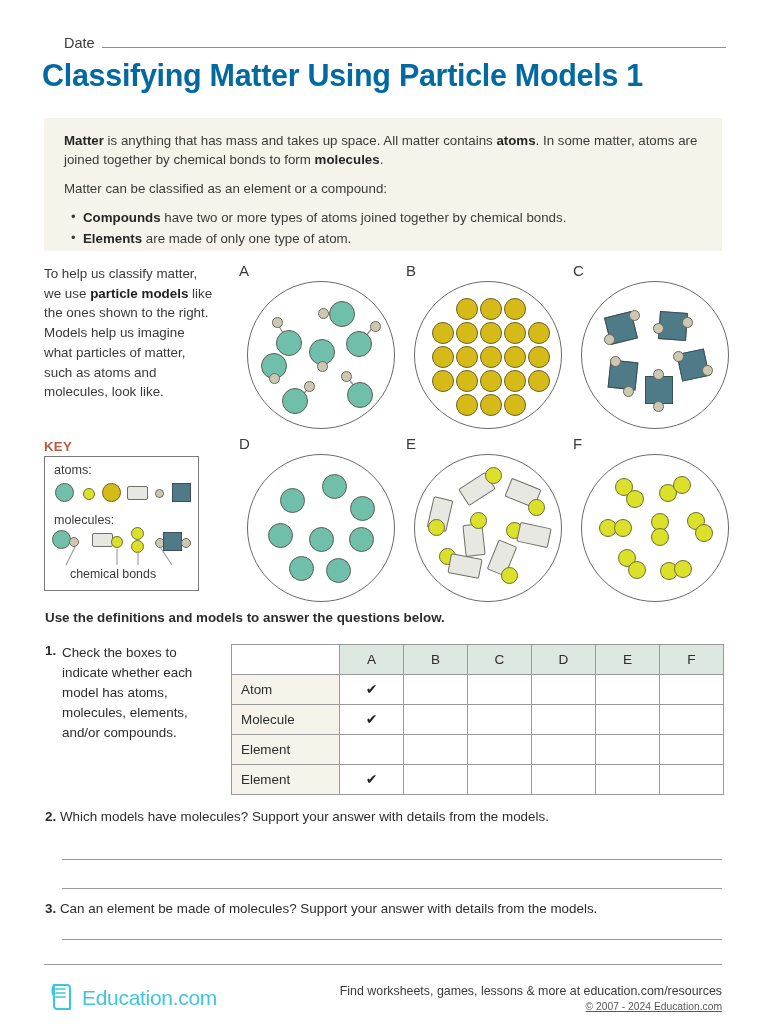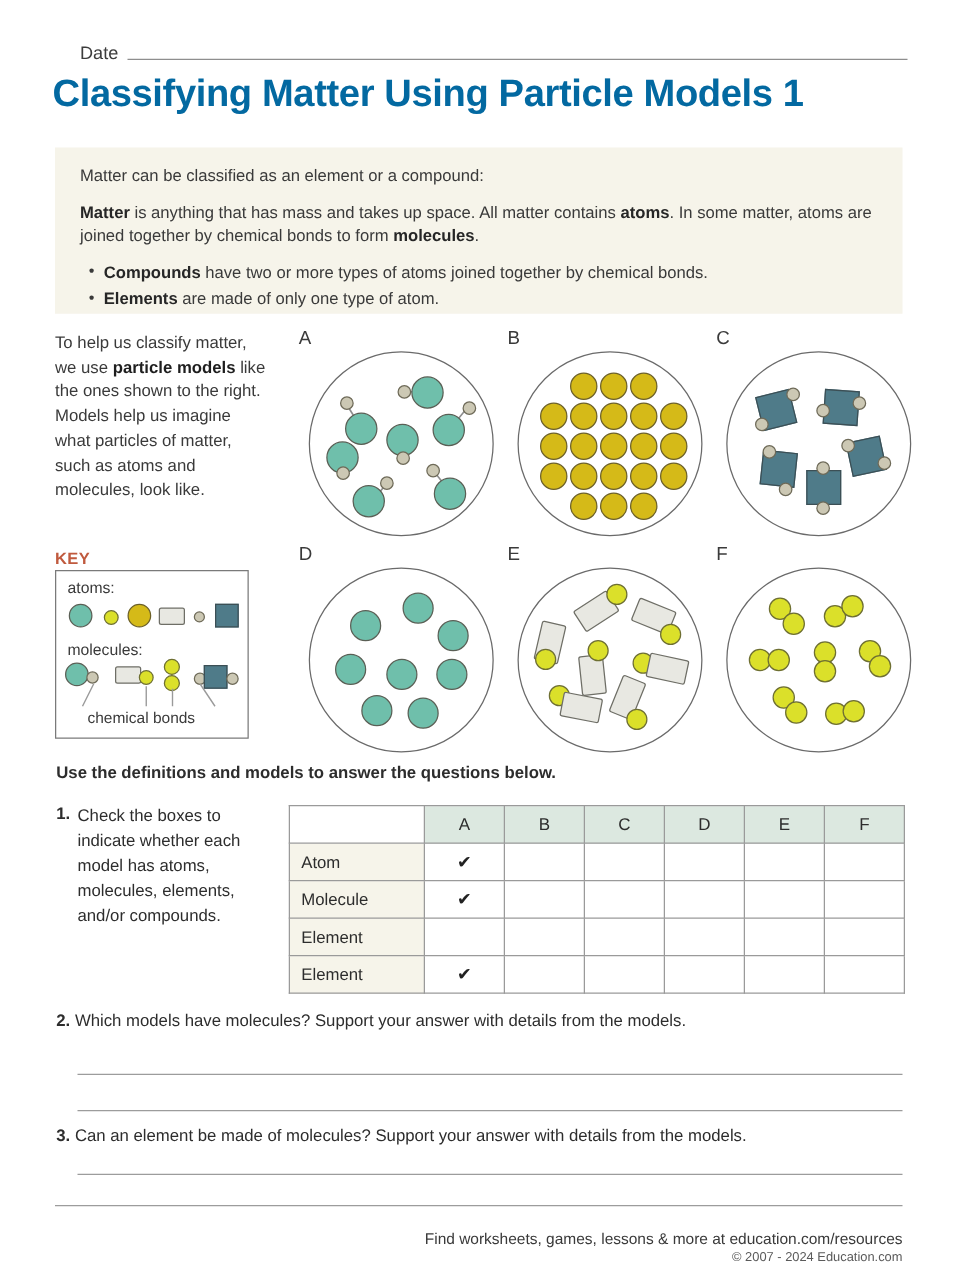--- a/index.html
+++ b/index.html
@@ -262,40 +262,41 @@
     color: #3a3a3a;
     text-align: right;
   }
   .foot-copy {
     position: absolute;
     right: 46px;
     top: 1001px;
     font-size: 10.3px;
     color: #5a5a5a;
     text-align: right;
+    text-decoration: underline;
   }
 </style>
 </head>
 <body>
 
 <div class="page">
 
   <div class="namedate">
     <div class="nd-gap"></div>
     <div class="nd-date-wrap">
       <span class="nd-label">Date</span>
       <span class="nd-rule"></span>
     </div>
   </div>
 
   <div class="title">Classifying Matter Using Particle Models 1</div>
 
   <div class="defbox">
+    <p id="def-p1"><b>Matter</b><span> is anything that has mass and takes up space. All matter contains </span><b>atoms</b><span>. In some matter, atoms are joined together by chemical bonds to form </span><b>molecules</b><span>.</span></p>
     <p>Matter can be classified as an element or a compound:</p>
-    <p id="def-p1"><b>Matter</b><span> is anything that has mass and takes up space. All matter contains </span><b>atoms</b><span>. In some matter, atoms are joined together by chemical bonds to form </span><b>molecules</b><span>.</span></p>
     <ul class="deflist" id="def-bullets">
         <li><b>Compounds</b><span> have two or more types of atoms joined together by chemical bonds.</span></li>
         <li><b>Elements</b><span> are made of only one type of atom.</span></li>
       </ul>
   </div>
 
   <div class="intro" id="intro-p"><span>To help us classify matter, we use </span><b>particle models</b><span> like the ones shown to the right. Models help us imagine what particles of matter, such as atoms and molecules, look like.</span></div>
 
   <div class="key-label">KEY</div>
   <div class="keybox"></div>
@@ -568,16 +569,26 @@
   <div class="ansline" style="top:858px;"></div>
   <div class="ansline" style="top:887px;"></div>
 
   <div class="qrow" style="left:45px; top:901px; width:690px;">
     <span class="qnum">3.</span>
     <span>Can an element be made of molecules? Support your answer with details from the models.</span>
   </div>
   <div class="ansline" style="top:938px;"></div>
 
   <div class="foot-rule"></div>
+  <div class="logo-wrap">
+    <svg width="27" height="29" viewBox="0 0 27 29">
+      <path d="M4 2 L17 2 Q20 2 20 6 L20 26 L7 26 Q4 26 4 22 Z" fill="none" stroke="#3ec6de" stroke-width="2.1" stroke-linejoin="round"></path>
+      <path d="M6 6 L15 6" stroke="#3ec6de" stroke-width="1.7" stroke-linecap="round"></path>
+      <path d="M6 10 L15 10" stroke="#3ec6de" stroke-width="1.7" stroke-linecap="round"></path>
+      <path d="M6 14 L15 14" stroke="#3ec6de" stroke-width="1.7" stroke-linecap="round"></path>
+      <path d="M4 2 Q1 6 3 12" fill="none" stroke="#3ec6de" stroke-width="1.6"></path>
+    </svg>
+    <span class="logo-text">Education.com</span>
+  </div>
   <div class="foot-find">Find worksheets, games, lessons &amp; more at education.com/resources</div>
   <div class="foot-copy">© 2007 - 2024 Education.com</div>
 
 </div>
 
 </body></html>

